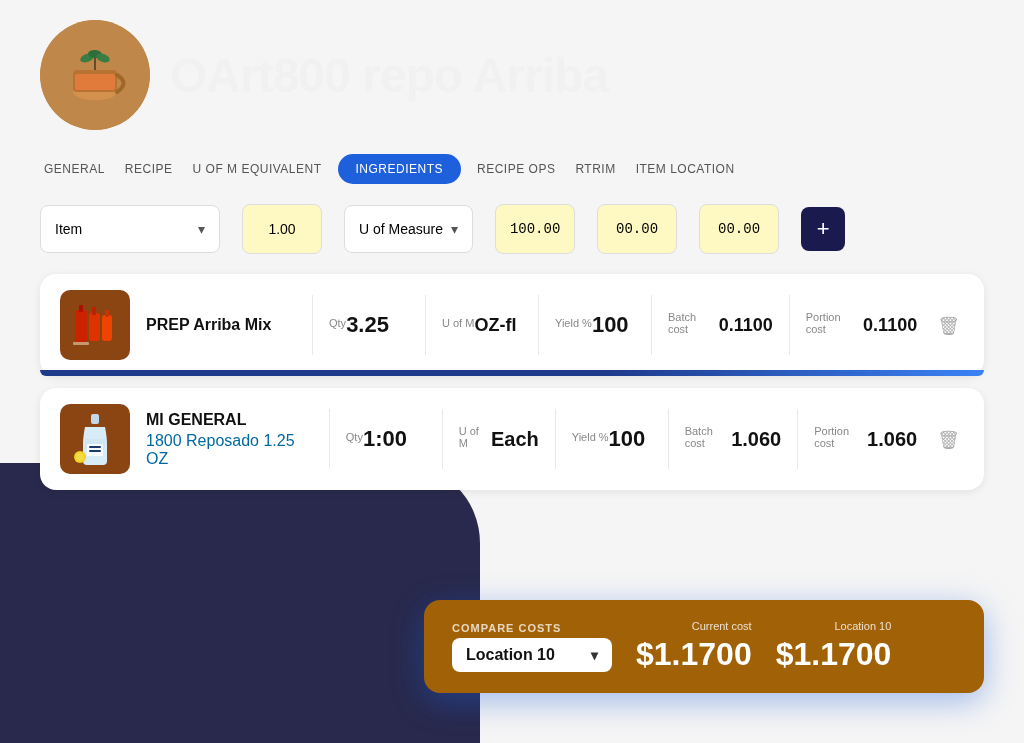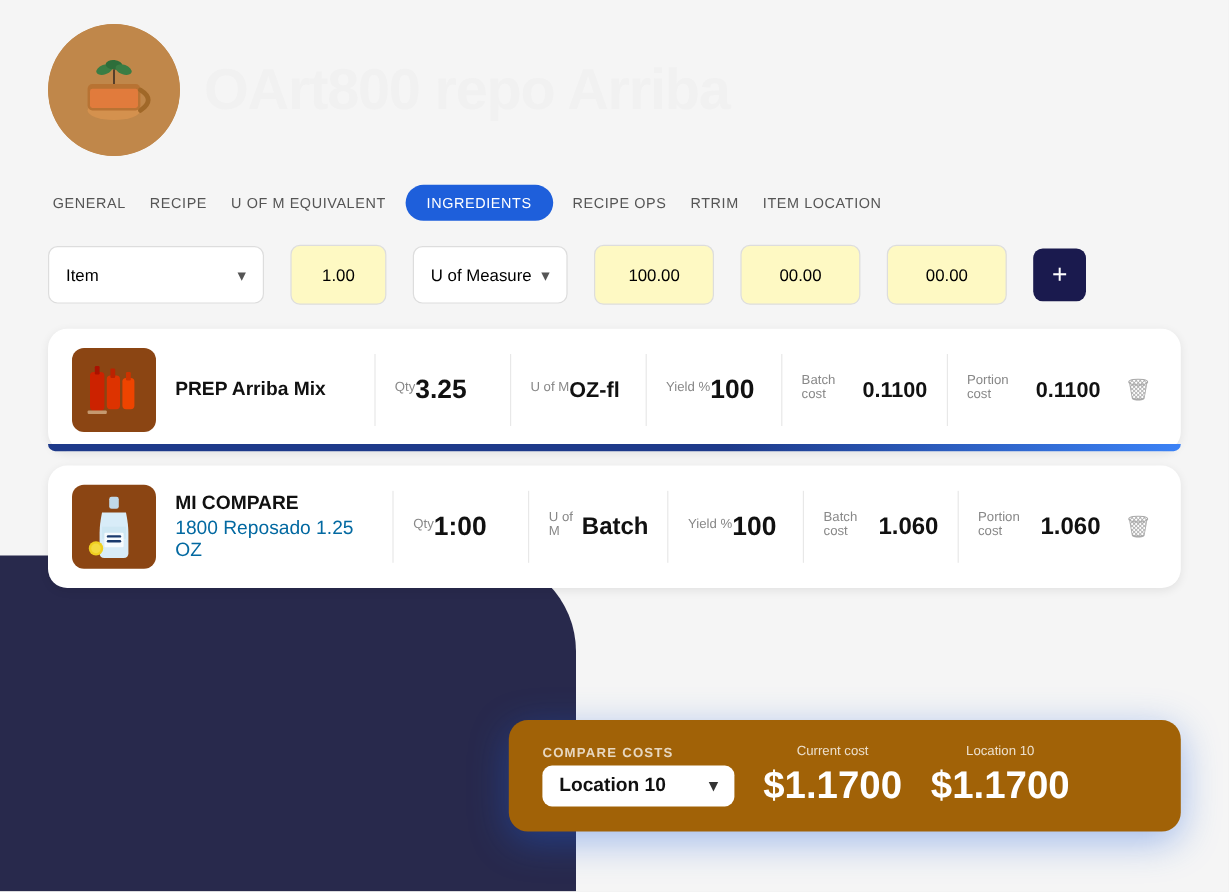--- a/index.html
+++ b/index.html
@@ -112,21 +112,22 @@
       font-size: 14px;
       text-align: center;
       height: 48px;
       width: 80px;
       display: flex;
       align-items: center;
       justify-content: center;
     }
 
     .input-field-wide {
-      width: 100px;
+      width: 80px;
+      font-family: Liberation Mono, monospace;
     }
 
     .u-of-measure-select {
       background: white;
       border: 1.5px solid #ddd;
       border-radius: 8px;
       padding: 10px 14px;
       font-size: 14px;
       display: flex;
       align-items: center;
@@ -293,21 +294,21 @@
       align-items: center;
       justify-content: space-between;
       gap: 24px;
       cursor: pointer;
       min-width: 160px;
     }
 
     .cost-block {
       display: flex;
       flex-direction: column;
-      align-items: center;
+      align-items: flex-end;
       gap: 4px;
     }
 
     .cost-label {
       font-size: 11px;
       color: rgba(255,255,255,0.8);
       font-weight: 500;
     }
 
     .cost-value {
@@ -472,32 +473,32 @@
 
             <rect x="22" y="35" width="16" height="12" rx="1" fill="white" opacity="0.8"></rect>
             <rect x="24" y="37" width="12" height="2" rx="1" fill="#1a3a6e"></rect>
             <rect x="24" y="41" width="12" height="2" rx="1" fill="#1a3a6e"></rect>
 
             <circle cx="15" cy="48" r="6" fill="#f0d020"></circle>
             <circle cx="15" cy="48" r="4" fill="#f5e050" opacity="0.7"></circle>
           </svg>
         </div>
         <div class="item-name-block">
-          <div class="item-name">MI COMPARE</div>
+          <div class="item-name">MI GENERAL</div>
           <div class="item-subtitle">1800 Reposado 1.25 OZ</div>
         </div>
         <div class="separator"></div>
         <div class="item-stat">
           <span class="stat-label">Qty</span>
           <span class="stat-value">1:00</span>
         </div>
         <div class="separator"></div>
         <div class="item-stat">
           <span class="stat-label">U of M</span>
-          <span class="stat-value" style="font-size:20px;">Batch</span>
+          <span class="stat-value" style="font-size:20px;">Each</span>
         </div>
         <div class="separator"></div>
         <div class="item-stat">
           <span class="stat-label">Yield %</span>
           <span class="stat-value">100</span>
         </div>
         <div class="separator"></div>
         <div class="item-stat">
           <span class="stat-label">Batch cost</span>
           <span class="stat-value" style="font-size:20px;">1.060</span>

